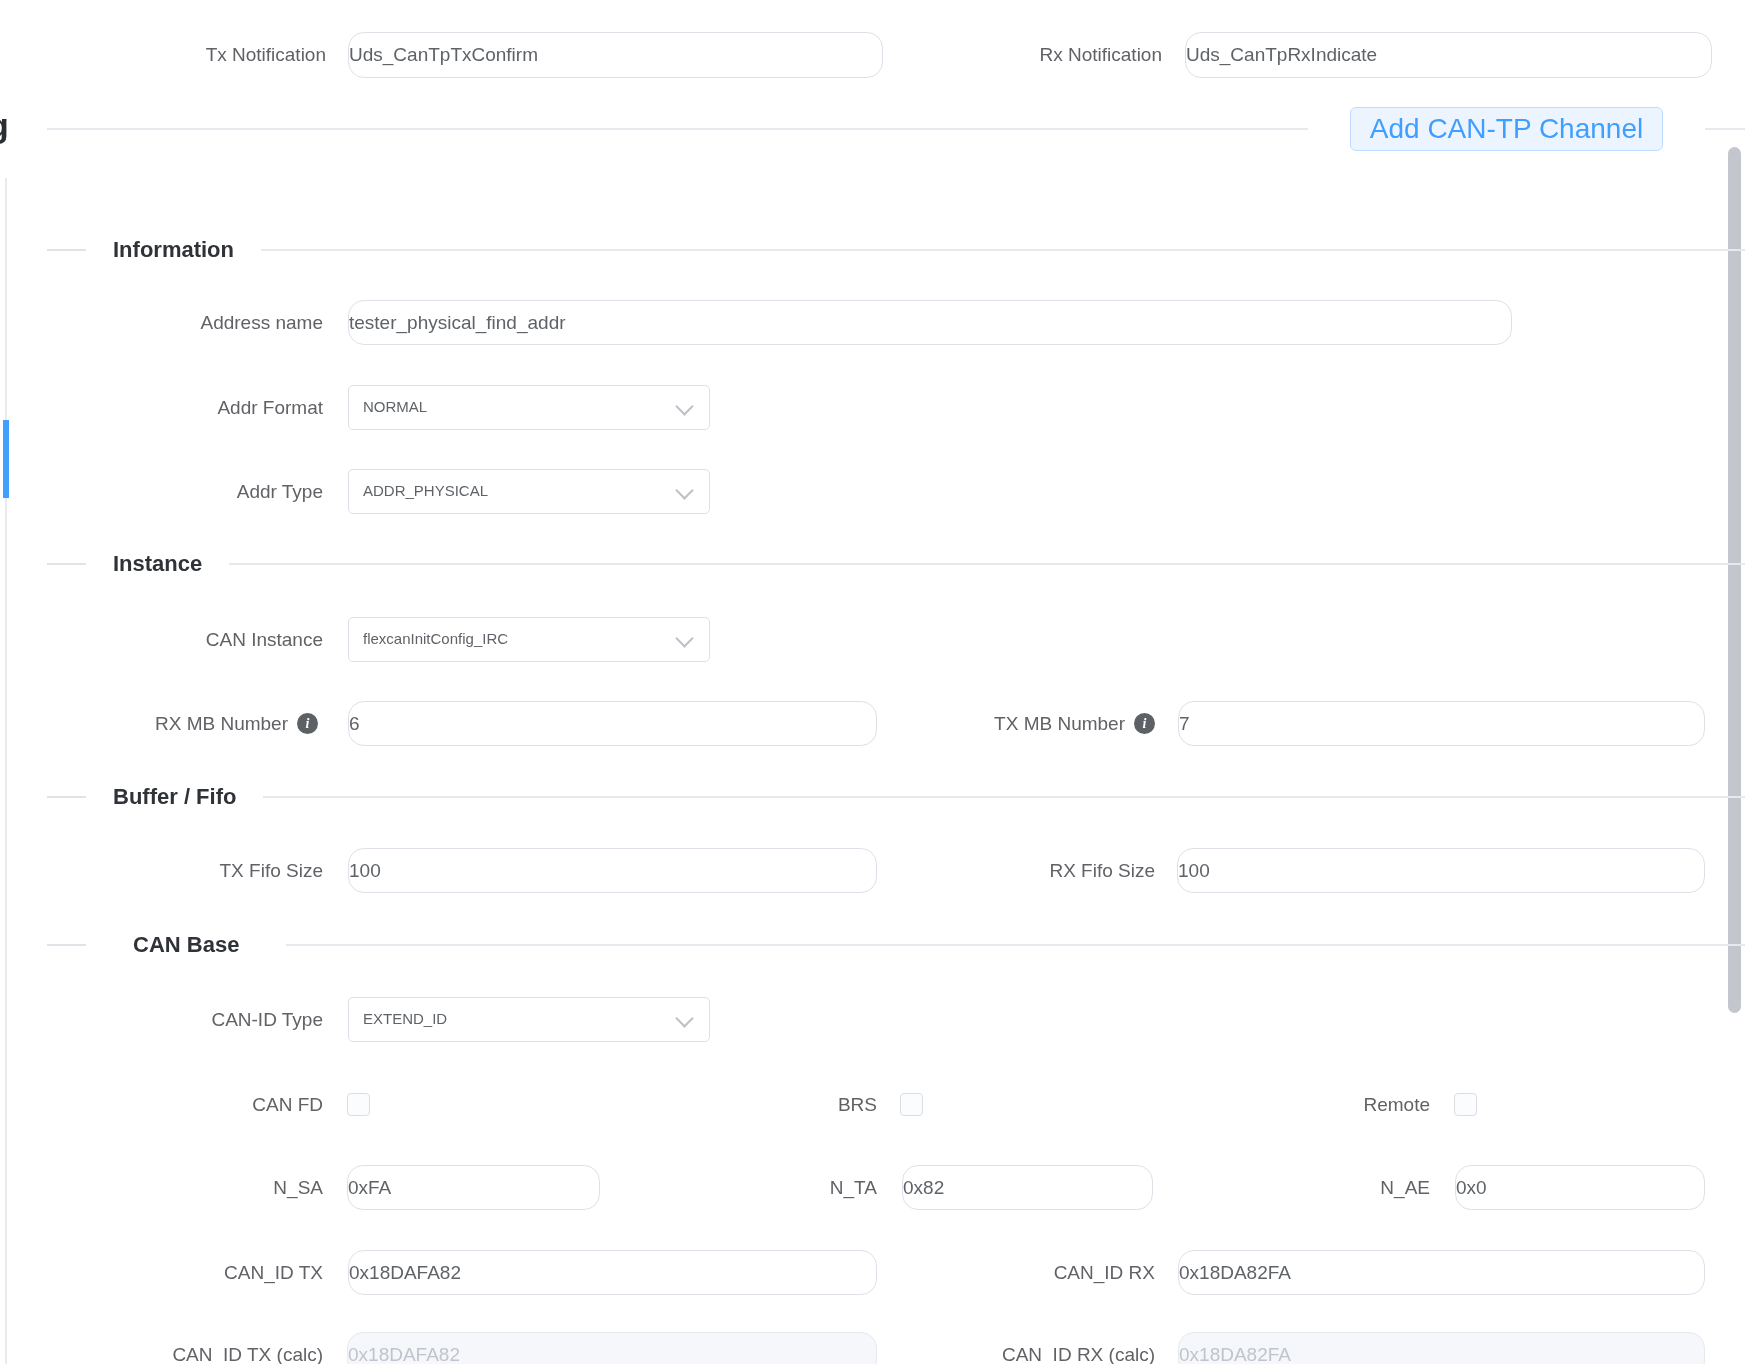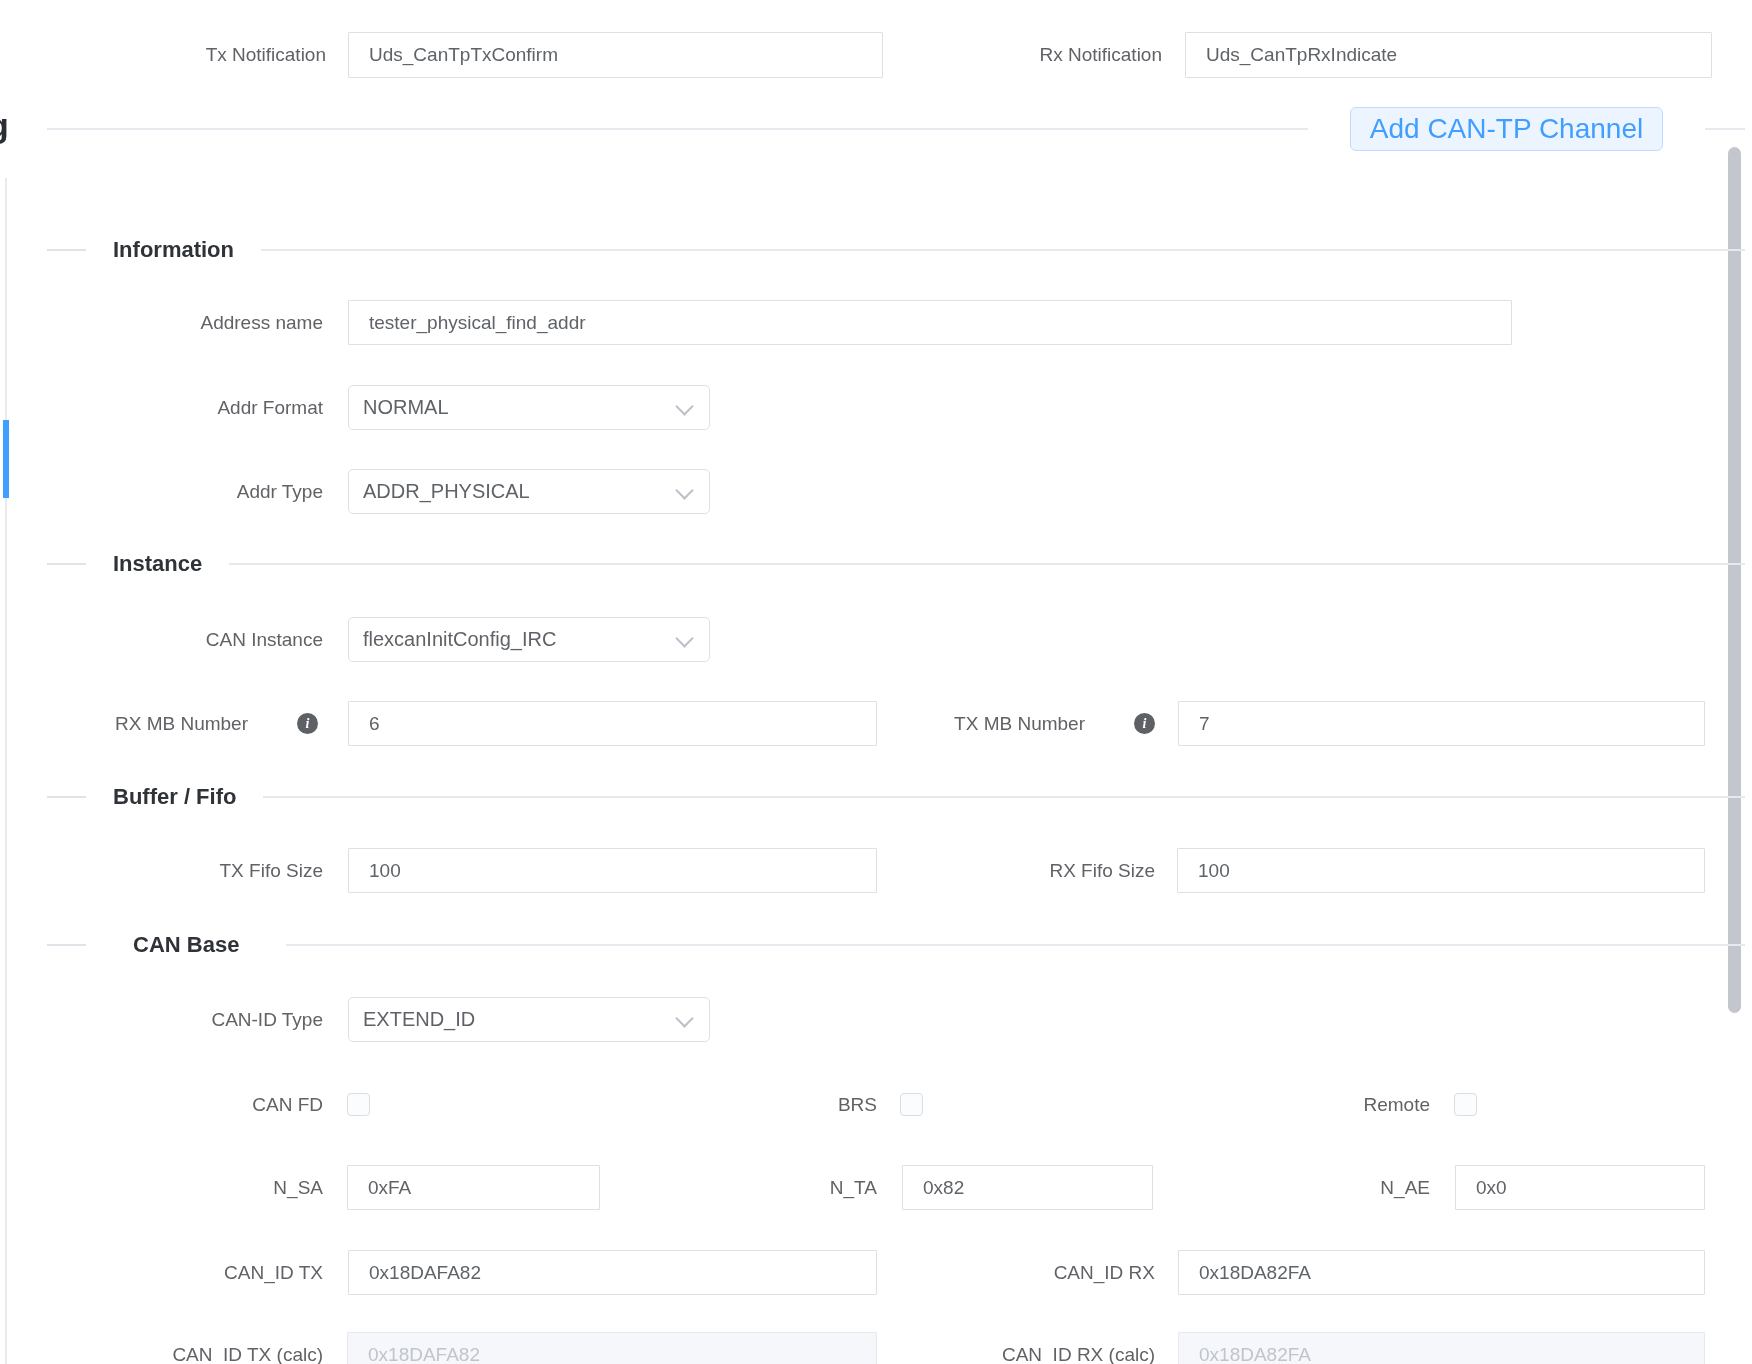--- a/index.html
+++ b/index.html
@@ -7,39 +7,39 @@
     position:relative;width:1752px;height:1364px;overflow:hidden;background:#ffffff;
     font-family:"Liberation Sans","DejaVu Sans",sans-serif;
   }
   
   .flabel{
     position:absolute;height:45px;line-height:45px;text-align:right;
     color:#606266;font-size:19px;white-space:nowrap;
   }
   .lblgrp{
     position:absolute;height:45px;display:flex;align-items:center;justify-content:flex-end;
-    color:#606266;font-size:19px;white-space:nowrap;gap:40px;
+    color:#606266;font-size:19px;white-space:nowrap;
   }
   .info-ic{
     display:inline-block;width:21px;height:21px;margin-left:9px;border-radius:50%;
     background:#5d6065;color:#ffffff;text-align:center;line-height:21px;
     font-family:"Liberation Serif","DejaVu Serif",serif;font-style:italic;font-weight:700;font-size:14px;
   }
   .tinput{
-    position:absolute;height:45px;border:1.5px solid #dde1e7;border-radius:1px;
-    font-size:19px;color:#5f6368;padding:0 20px;box-sizing:border-box;background:#fff;
+    position:absolute;height:45px;border:1.5px solid #dde1e7;border-radius:16px;
+    font-size:19px;color:#5f6368;padding:0 0;box-sizing:border-box;background:#fff;
     outline:none;font-family:inherit;
   }
   .tinput.disab{background:#f5f7fa;border-color:#e6e9ee;color:#c0c4cc;}
   .selbox{
     position:absolute;height:45px;border:1.5px solid #dde1e7;border-radius:5px;background:#fff;
     box-sizing:border-box;cursor:pointer;
   }
   .selbox .selval{
-    position:absolute;left:14px;top:0;height:42px;line-height:42px;font-size:20px;color:#5f6368;white-space:nowrap;
+    position:absolute;left:14px;top:0;height:42px;line-height:42px;font-size:15px;color:#5f6368;white-space:nowrap;
   }
   .chev{
     position:absolute;right:18px;top:14px;width:11px;height:11px;
     border-right:2px solid #bcc1c9;border-bottom:2px solid #bcc1c9;
     transform:rotate(45deg);
   }
   .cbox{
     position:absolute;width:23px;height:23px;box-sizing:border-box;
     border:1.5px solid #d9dde4;border-radius:4px;background:#fbfcfe;cursor:pointer;
   }

